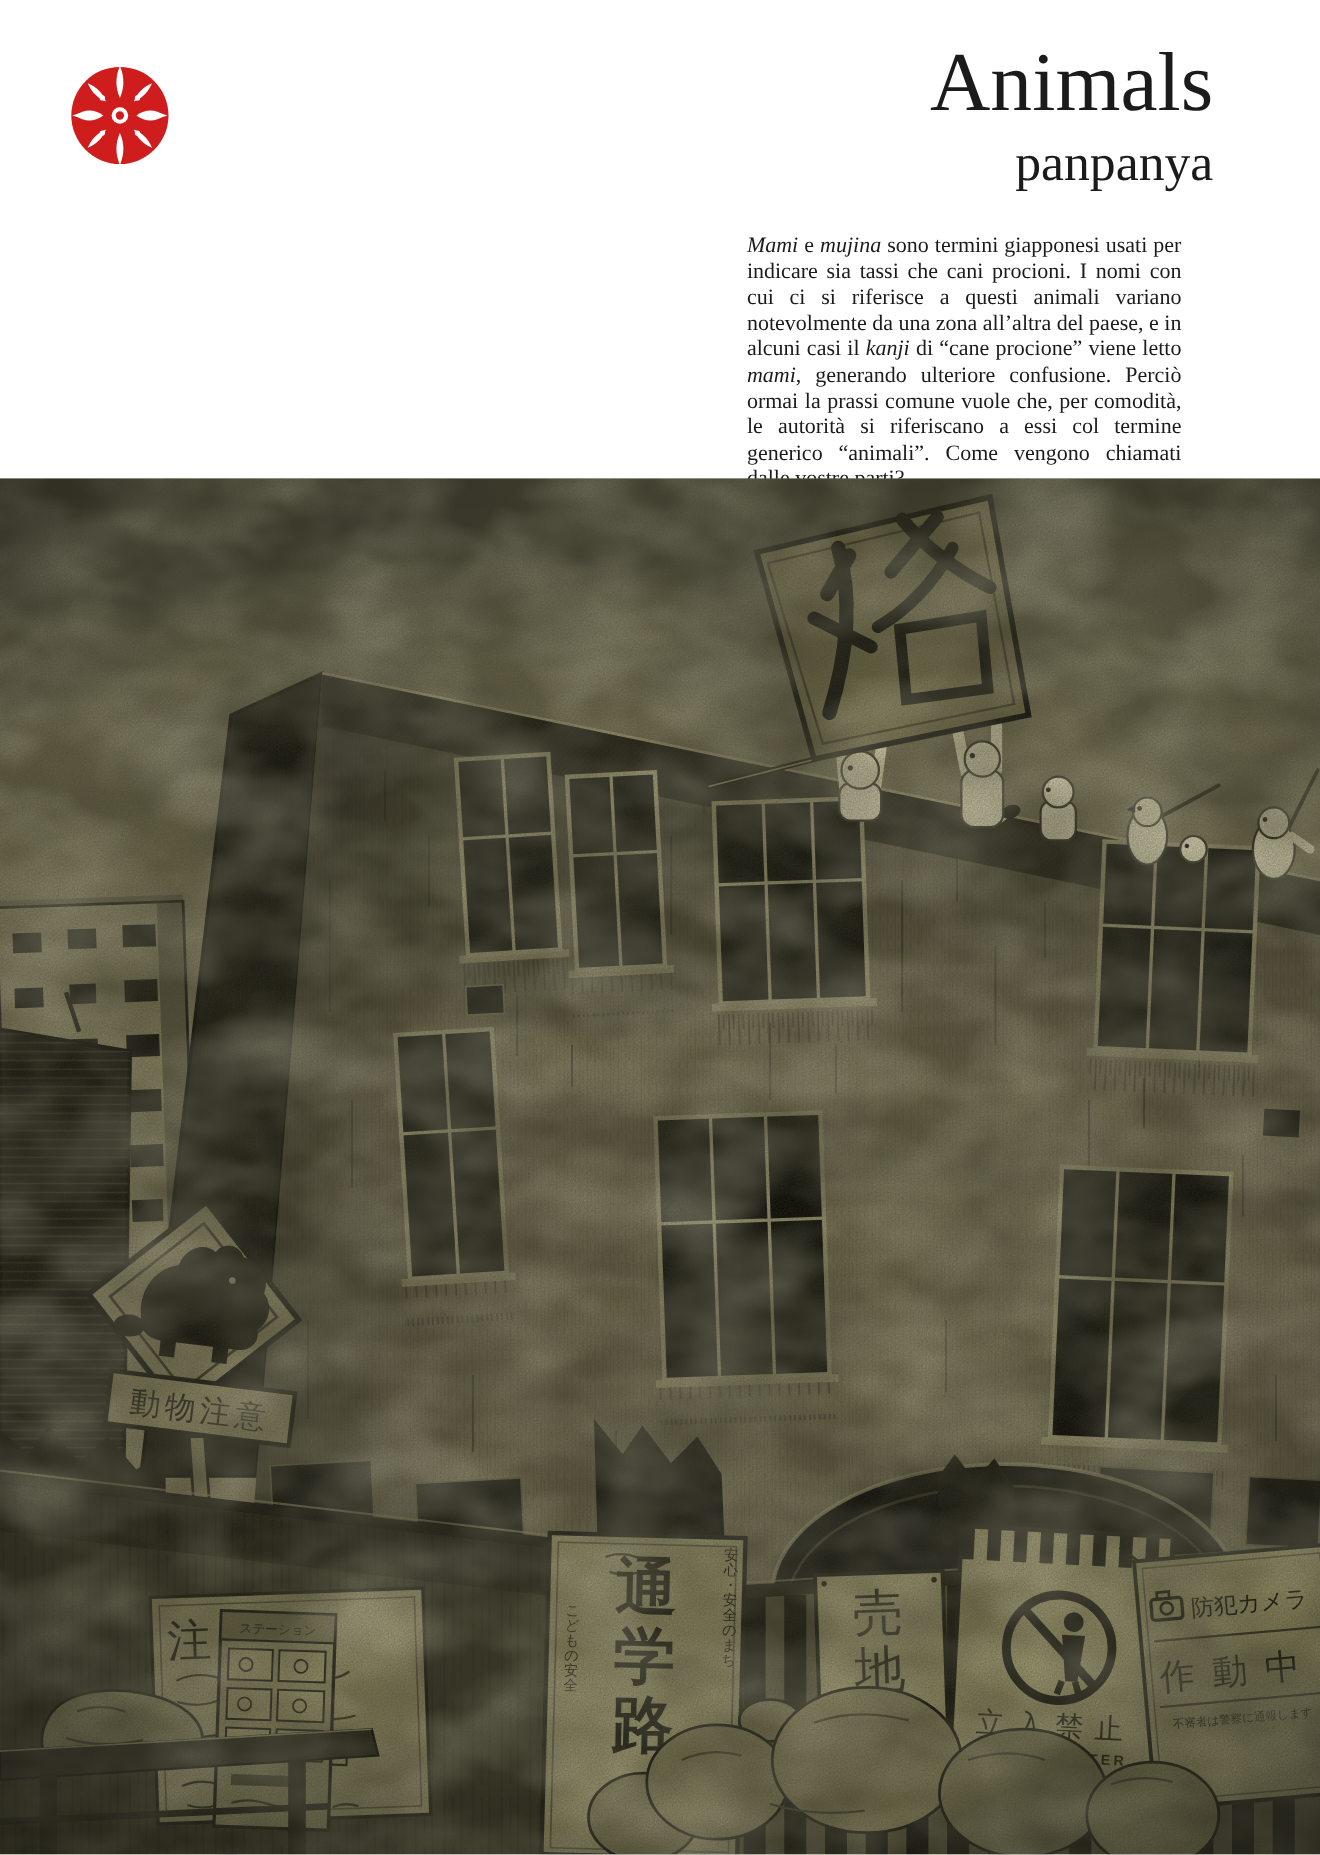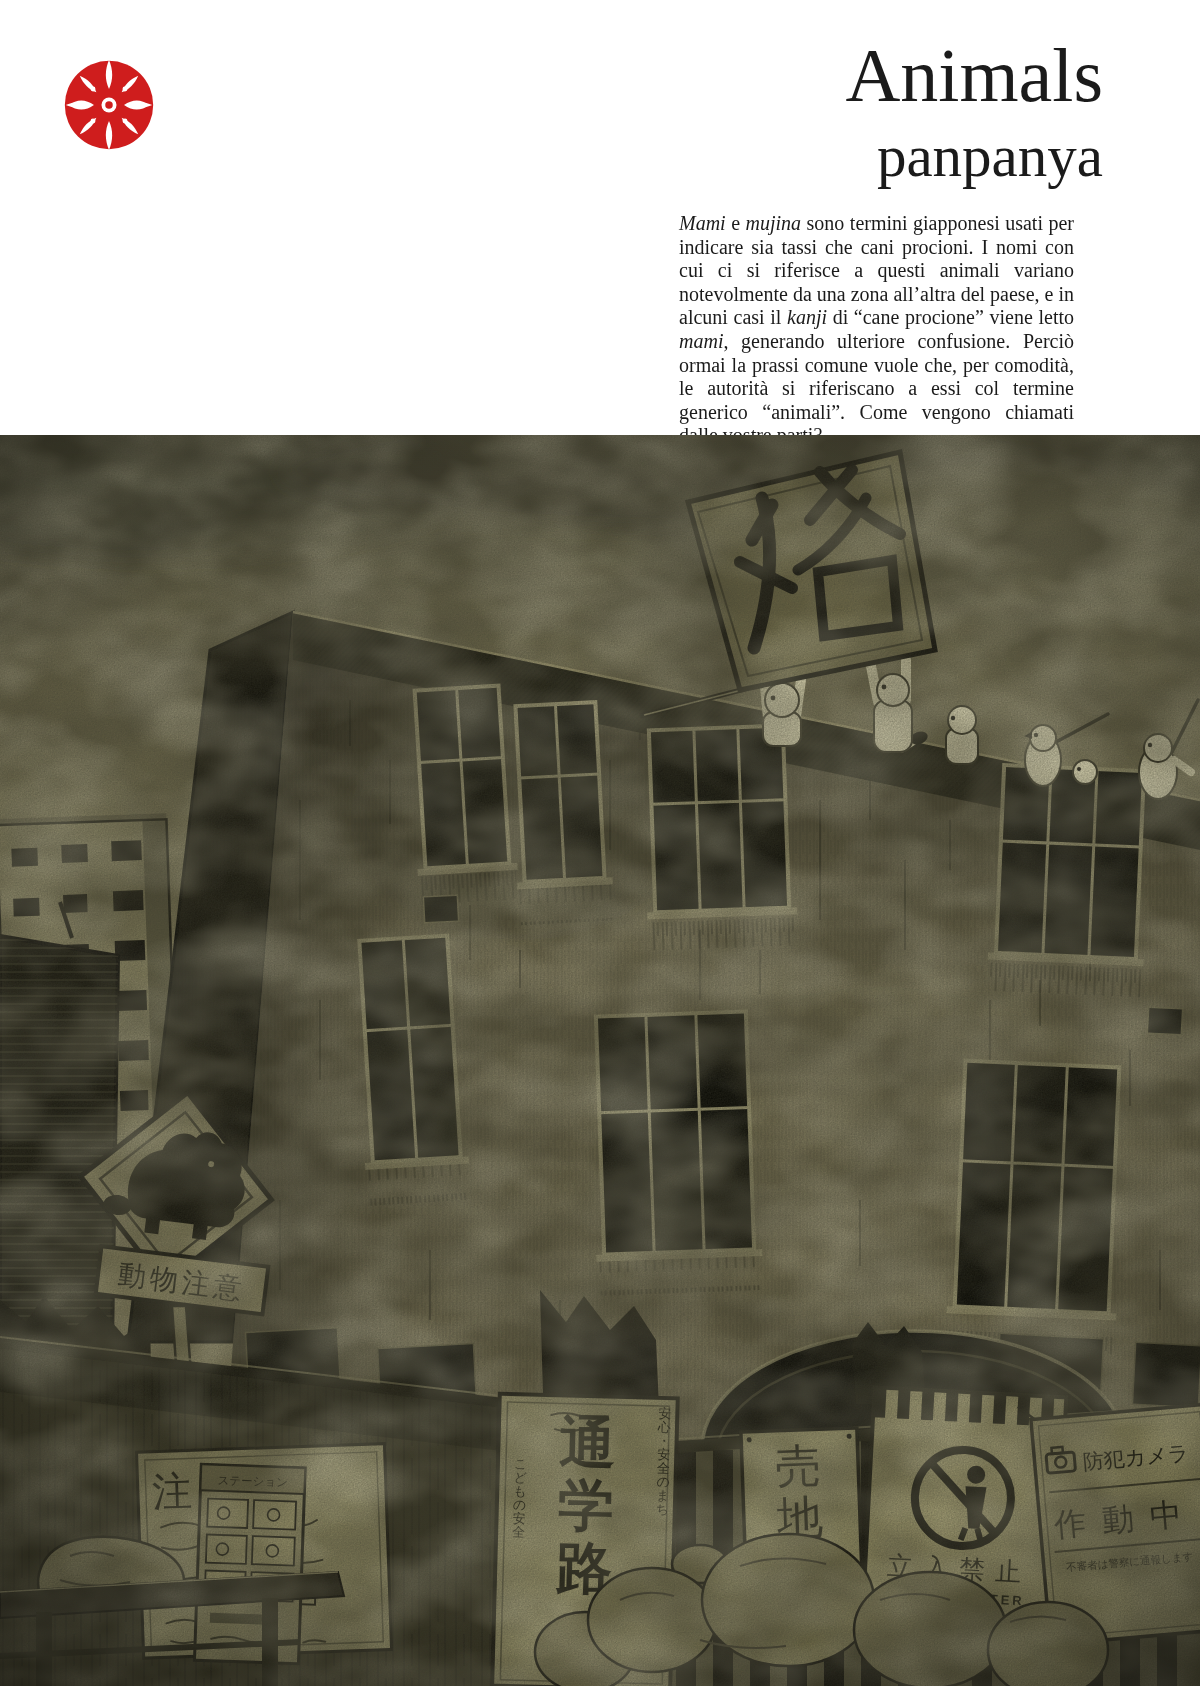--- a/index.html
+++ b/index.html
@@ -1,20 +1,20 @@
 <!DOCTYPE html>
 <html><head>
 <meta charset="utf-8">
 <style>
   html,body{margin:0;padding:0;background:#e8e8e8;}
   .page{position:relative;width:1200px;height:1686px;margin:0 auto;background:#ffffff;overflow:hidden;
         font-family:"Liberation Serif", serif;color:#1b1b1b;padding-left:46px;}
   .logo{position:absolute;left:62px;top:58px;}
   .title{position:absolute;top:36px;right:143px;margin:0;font-size:76px;font-weight:400;line-height:1.05;letter-spacing:0;}
-  .author{position:absolute;top:124px;right:143px;font-size:59px;line-height:1.1;}
+  .author{position:absolute;top:124px;right:143px;font-size:47px;line-height:1.1;}
   .intro{position:absolute;left:663px;top:196px;width:395px;margin:16px;font-size:20px;line-height:23.6px;
          text-align:justify;}
   .intro em{font-style:italic;}
   .illus{position:absolute;left:0;top:435px;width:1200px;height:1251px;overflow:hidden;background:#6e6950;}
   svg{display:block;}
   
   .w-frame{fill:#0e0e08;stroke:#8f8a66;stroke-width:4;}
   .w-mull{stroke:#8f8a66;stroke-width:3;}
   .w-sill{fill:#8f8a66;opacity:.85;}
   .w-drip{fill:url(#drip);opacity:.6;}

